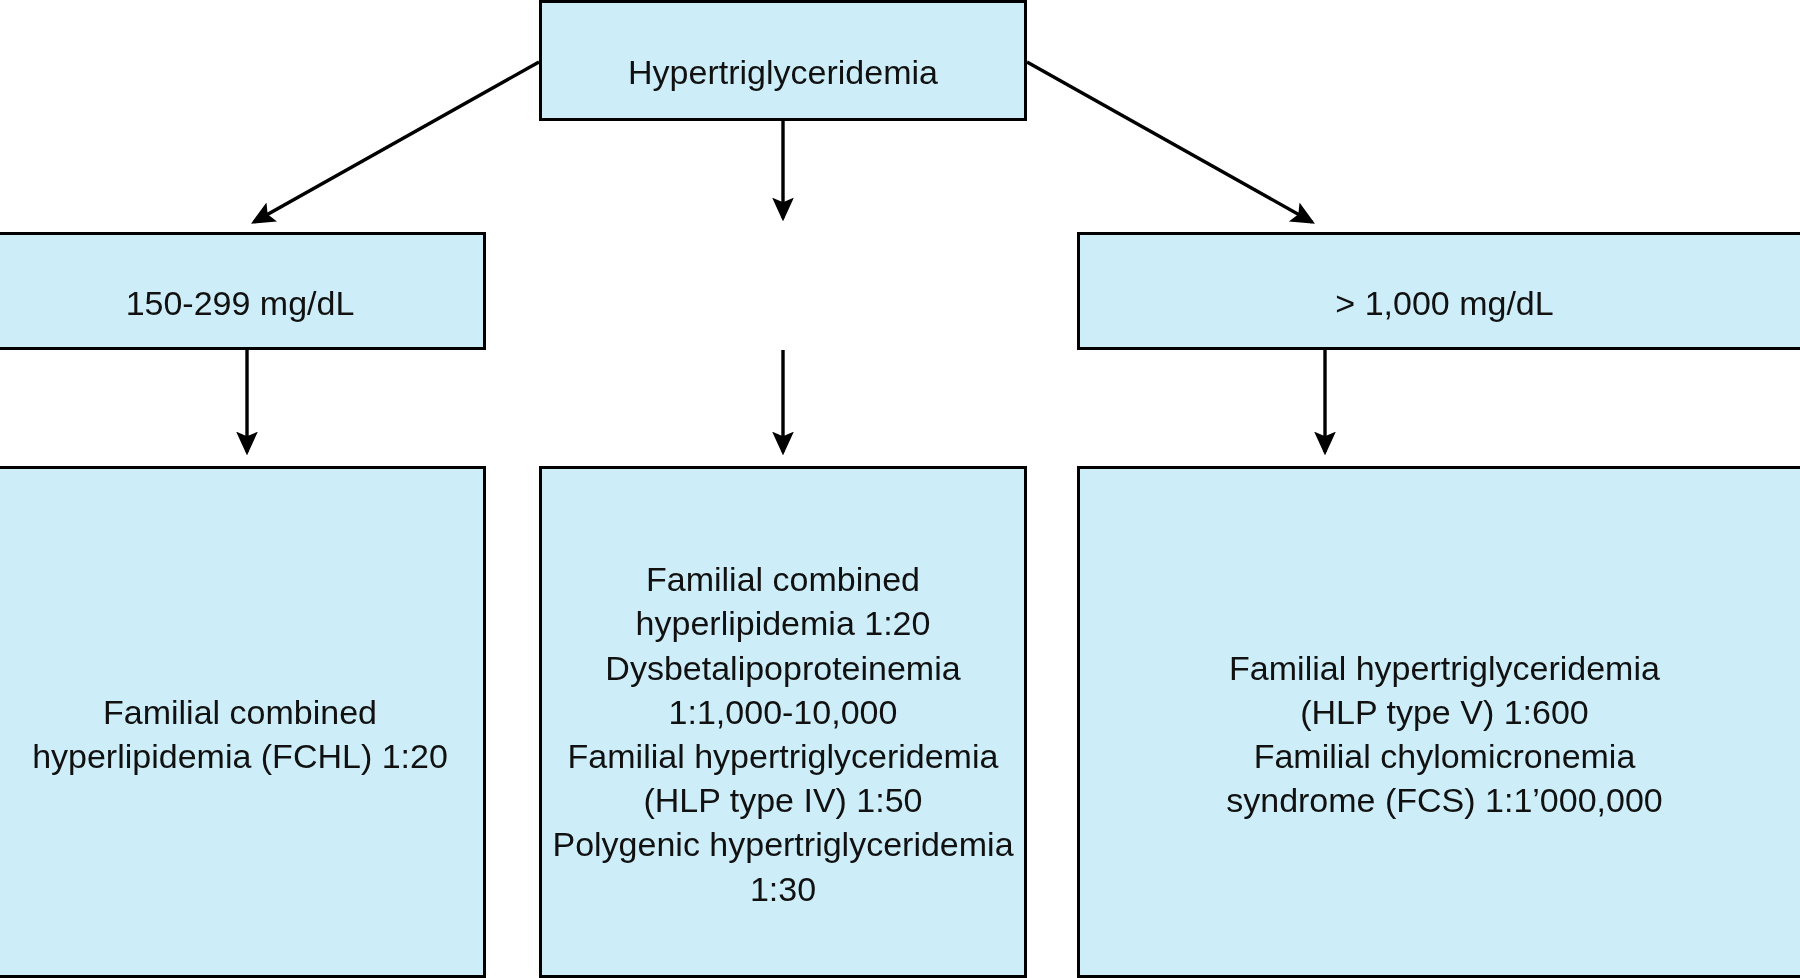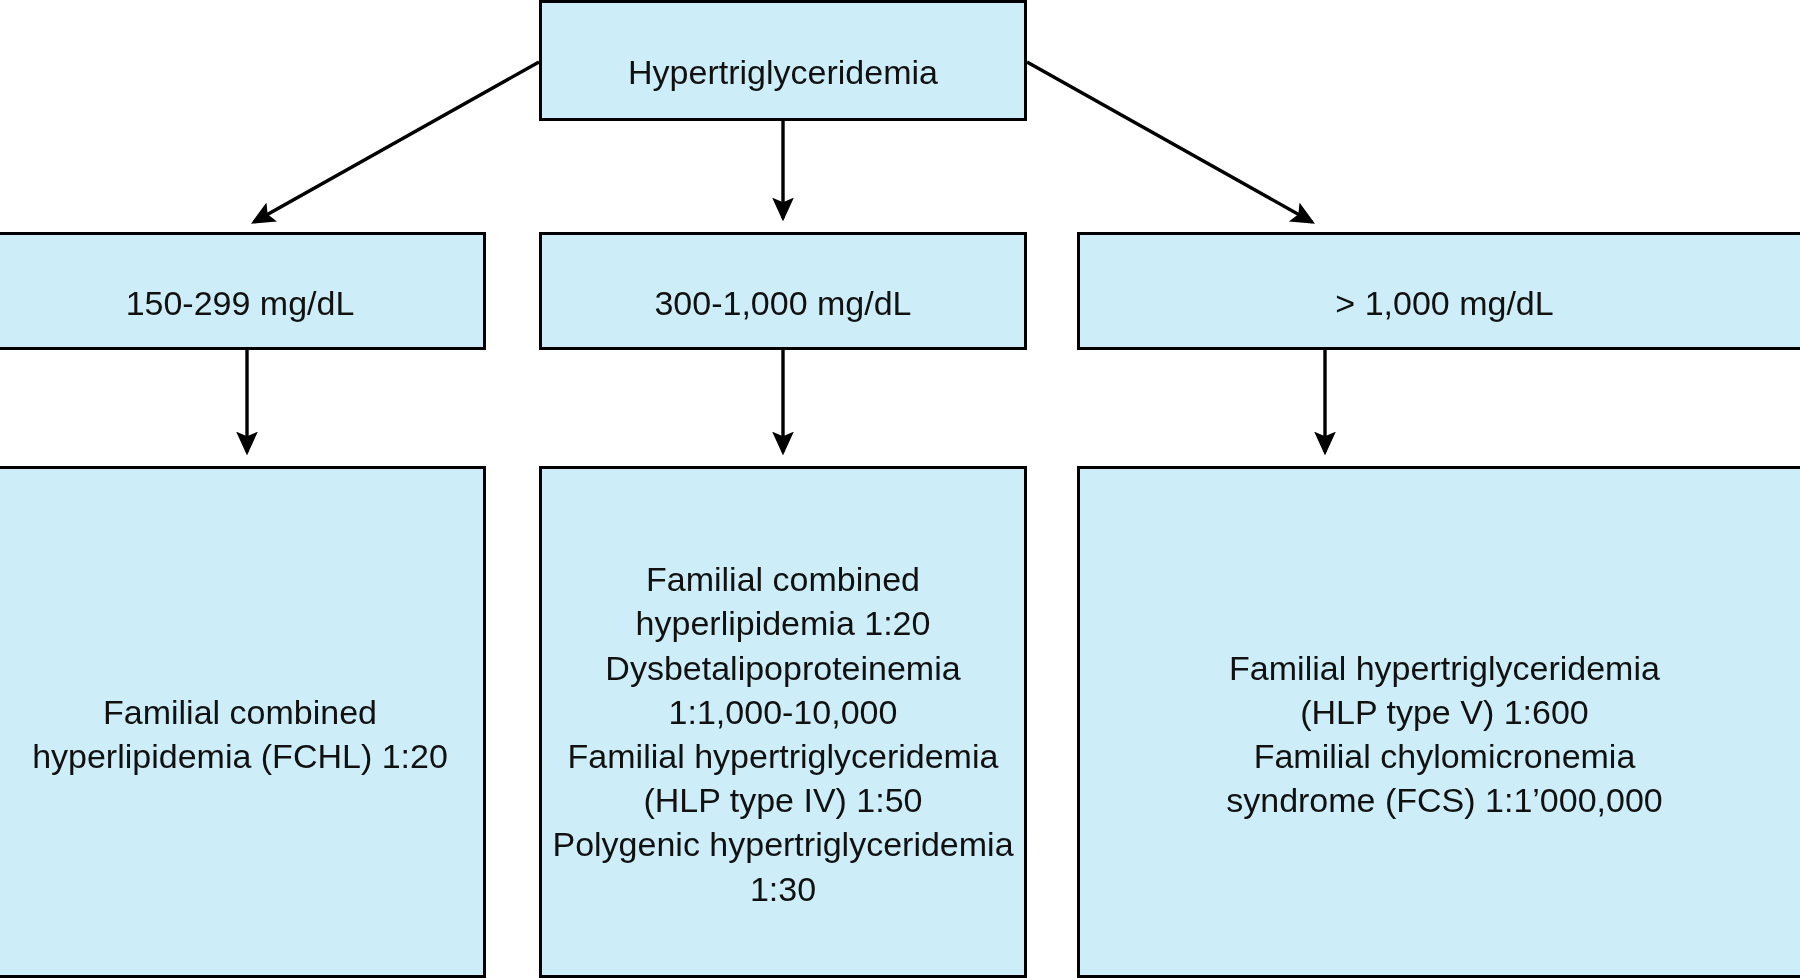--- a/index.html
+++ b/index.html
@@ -120,23 +120,20 @@
   </svg>
 
   <div class="node" id="node-root">
     <span class="label">Hypertriglyceridemia</span>
   </div>
 
   <div class="node" id="node-tier-low">
     <span class="label">150-299 mg/dL</span>
   </div>
 
-  <div class="node" id="node-tier-mid">
-    <span class="label">300-1,000 mg/dL</span>
-  </div>
 
   <div class="node" id="node-tier-high">
     <span class="label">&gt; 1,000 mg/dL</span>
   </div>
 
   <div class="node" id="node-detail-low">
     <span class="label">Familial combined
 hyperlipidemia (FCHL) 1:20</span>
   </div>
 

